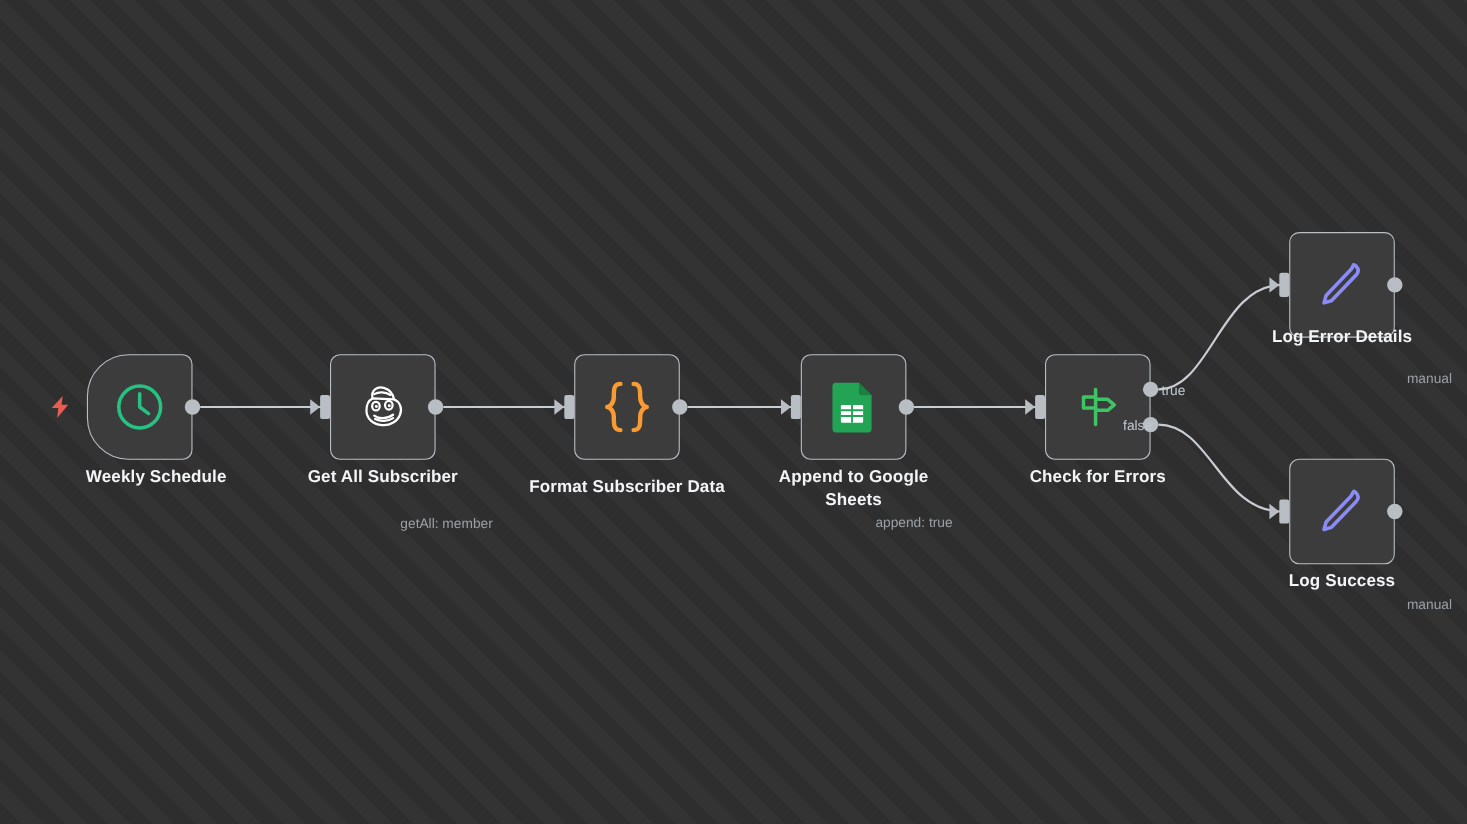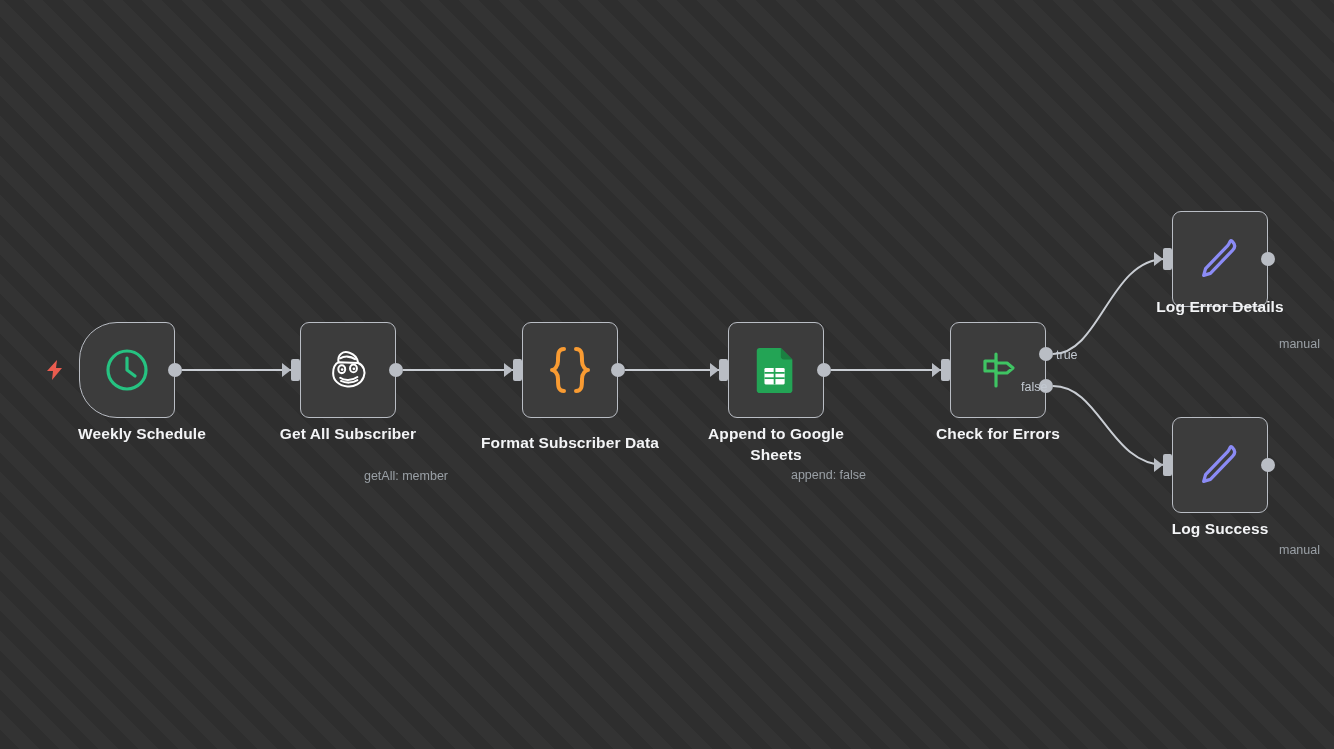--- a/index.html
+++ b/index.html
@@ -209,21 +209,21 @@
           <line x1="11" y1="34.5" x2="32" y2="34.5"></line>
           <line x1="21.5" y1="24" x2="21.5" y2="41"></line>
         </g>
       </svg>
     </span>
   </div>
   <div class="port-in" style="left:719px; top:359px;"></div>
   <div class="port-out" style="left:817px; top:363px;"></div>
   <div class="node-label" style="left:686px; top:423px; width:180px;">Append to Google
 Sheets</div>
-  <div class="node-sublabel" style="left:686px; top:467px; width:180px;">append: false</div>
+  <div class="node-sublabel" style="left:686px; top:467px; width:180px;">append: true</div>
 
   <div class="node" style="left:950px; top:322px; width:96px; height:96px;">
     <span class="node-icon">
       <svg width="48" height="48" viewBox="0 0 48 48">
         <g fill="none" stroke="#3fc463" stroke-width="3.2" stroke-linejoin="round" stroke-linecap="round">
           <line x1="22" y1="8" x2="22" y2="40"></line>
           <path d="M22 15 H11 V25 H22"></path>
           <path d="M22 17 H33 L39 22 L33 27 H22"></path>
         </g>
       </svg>

